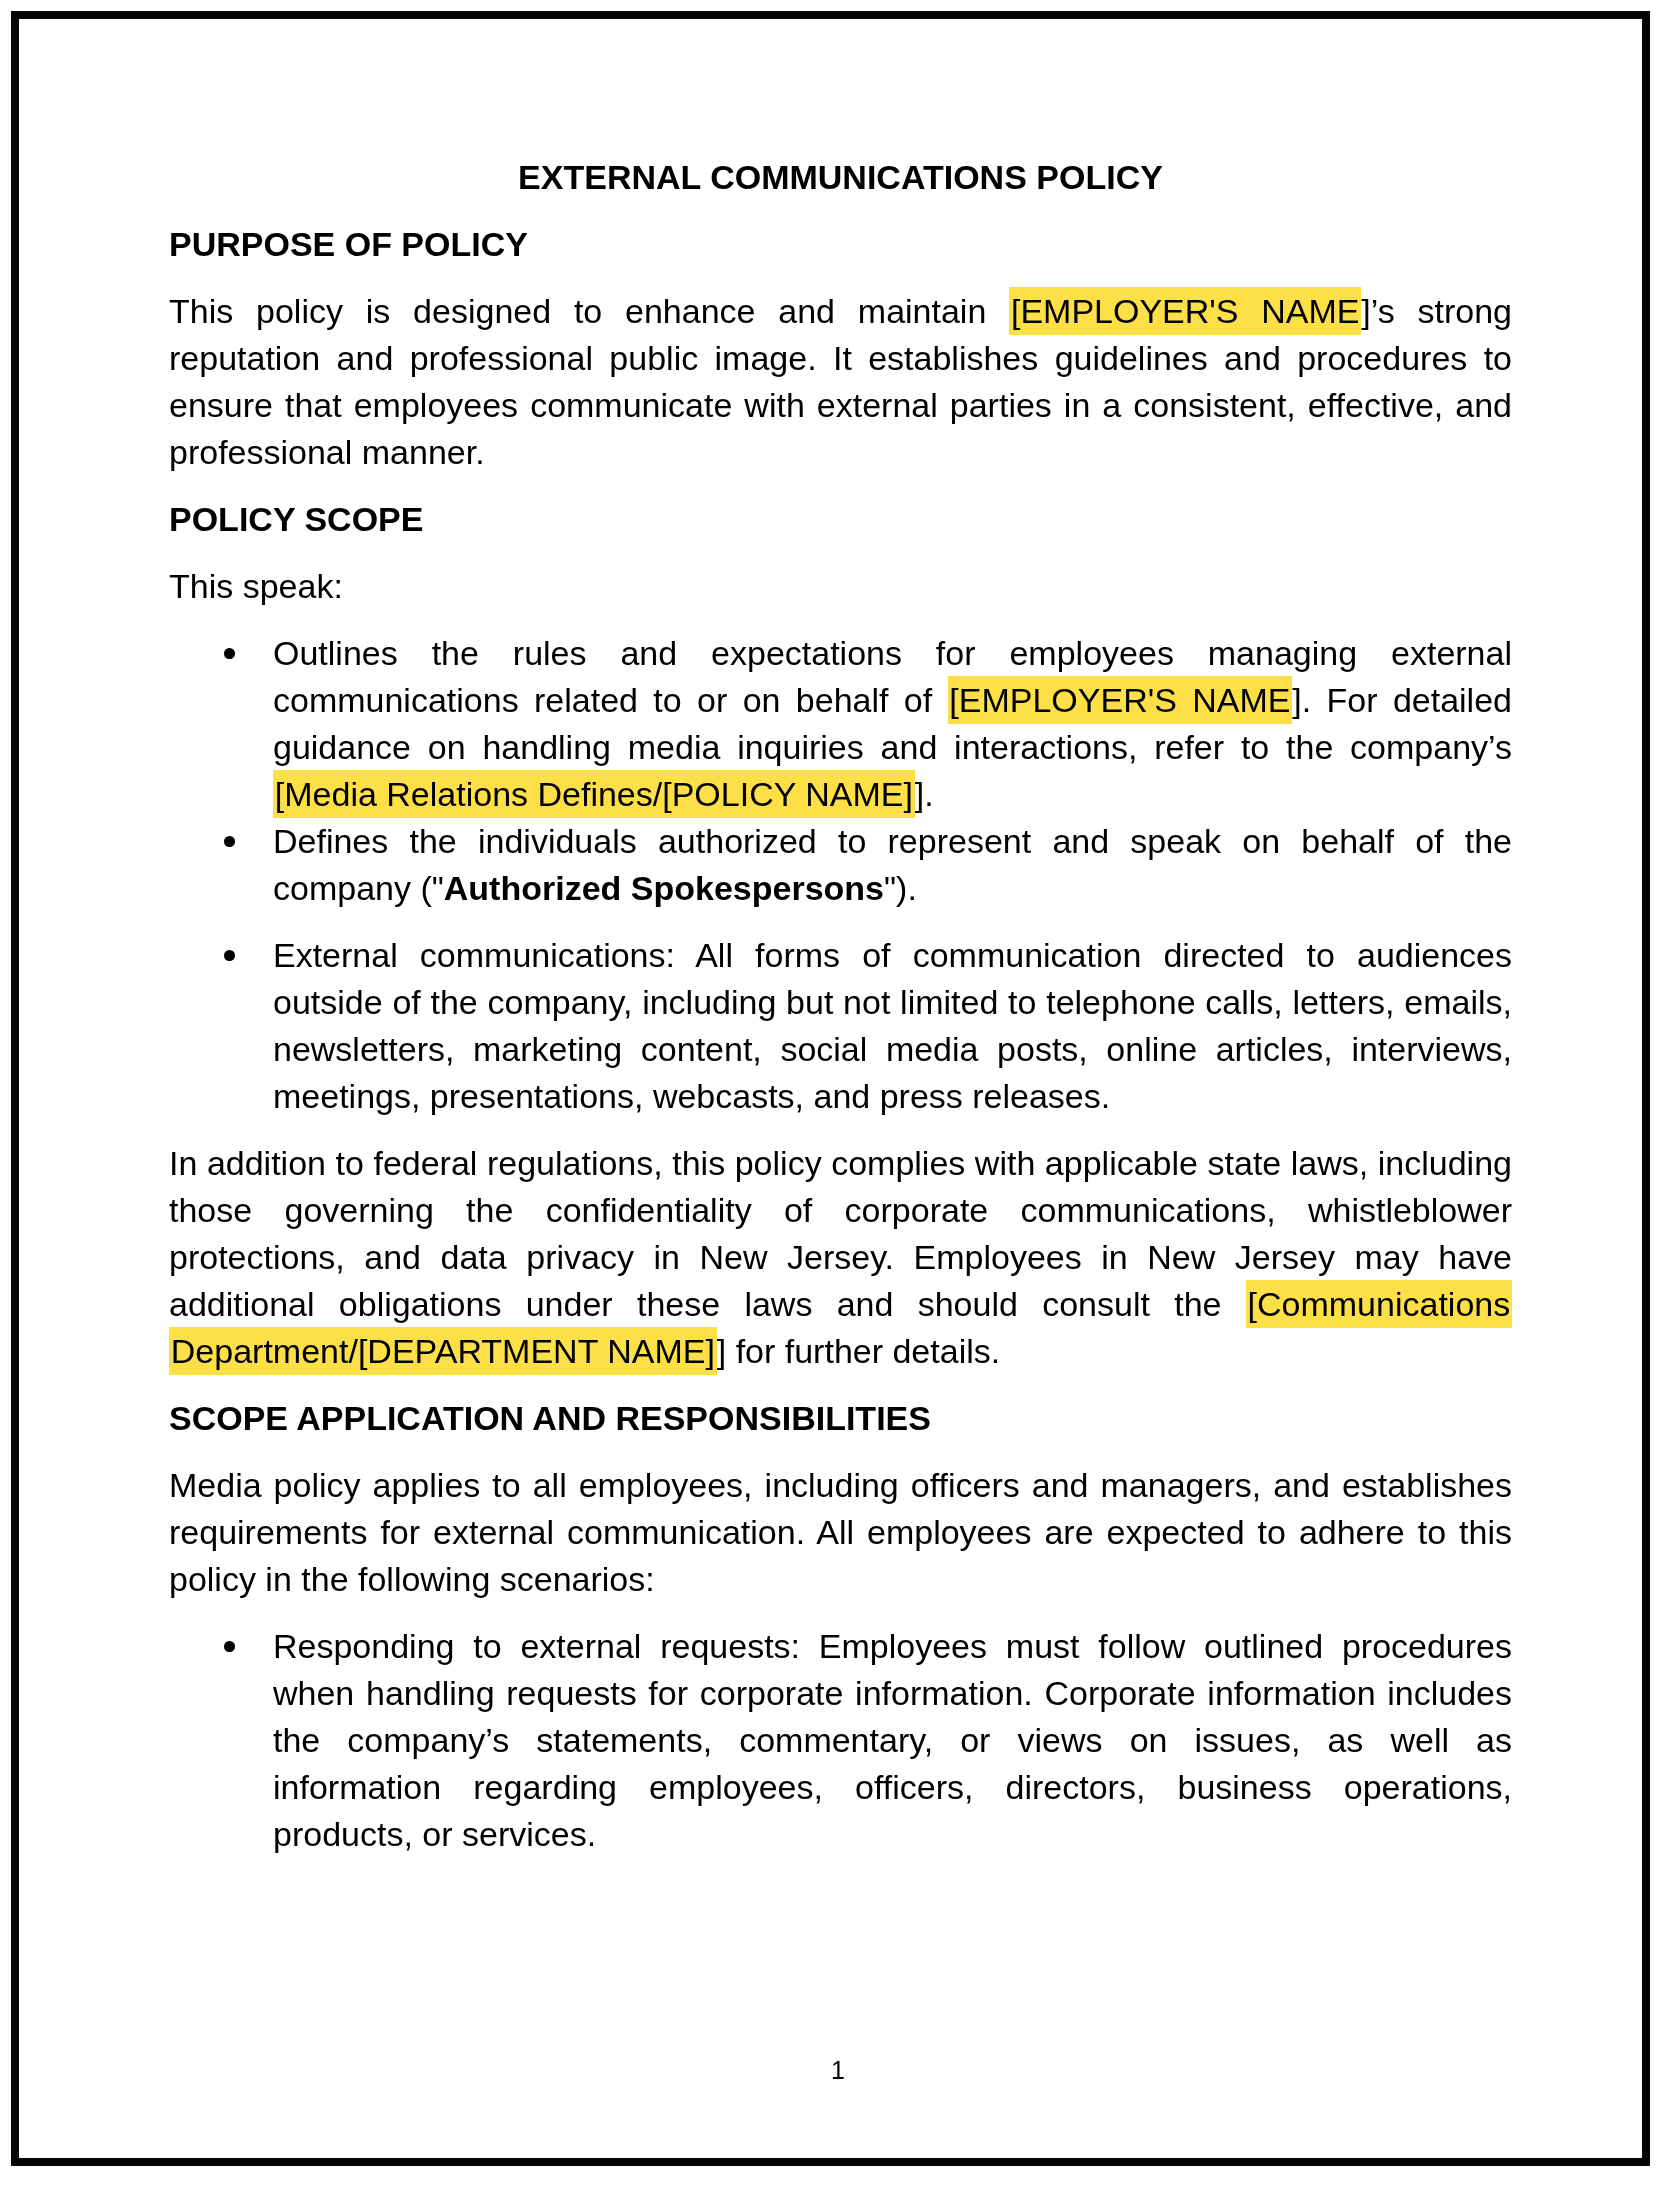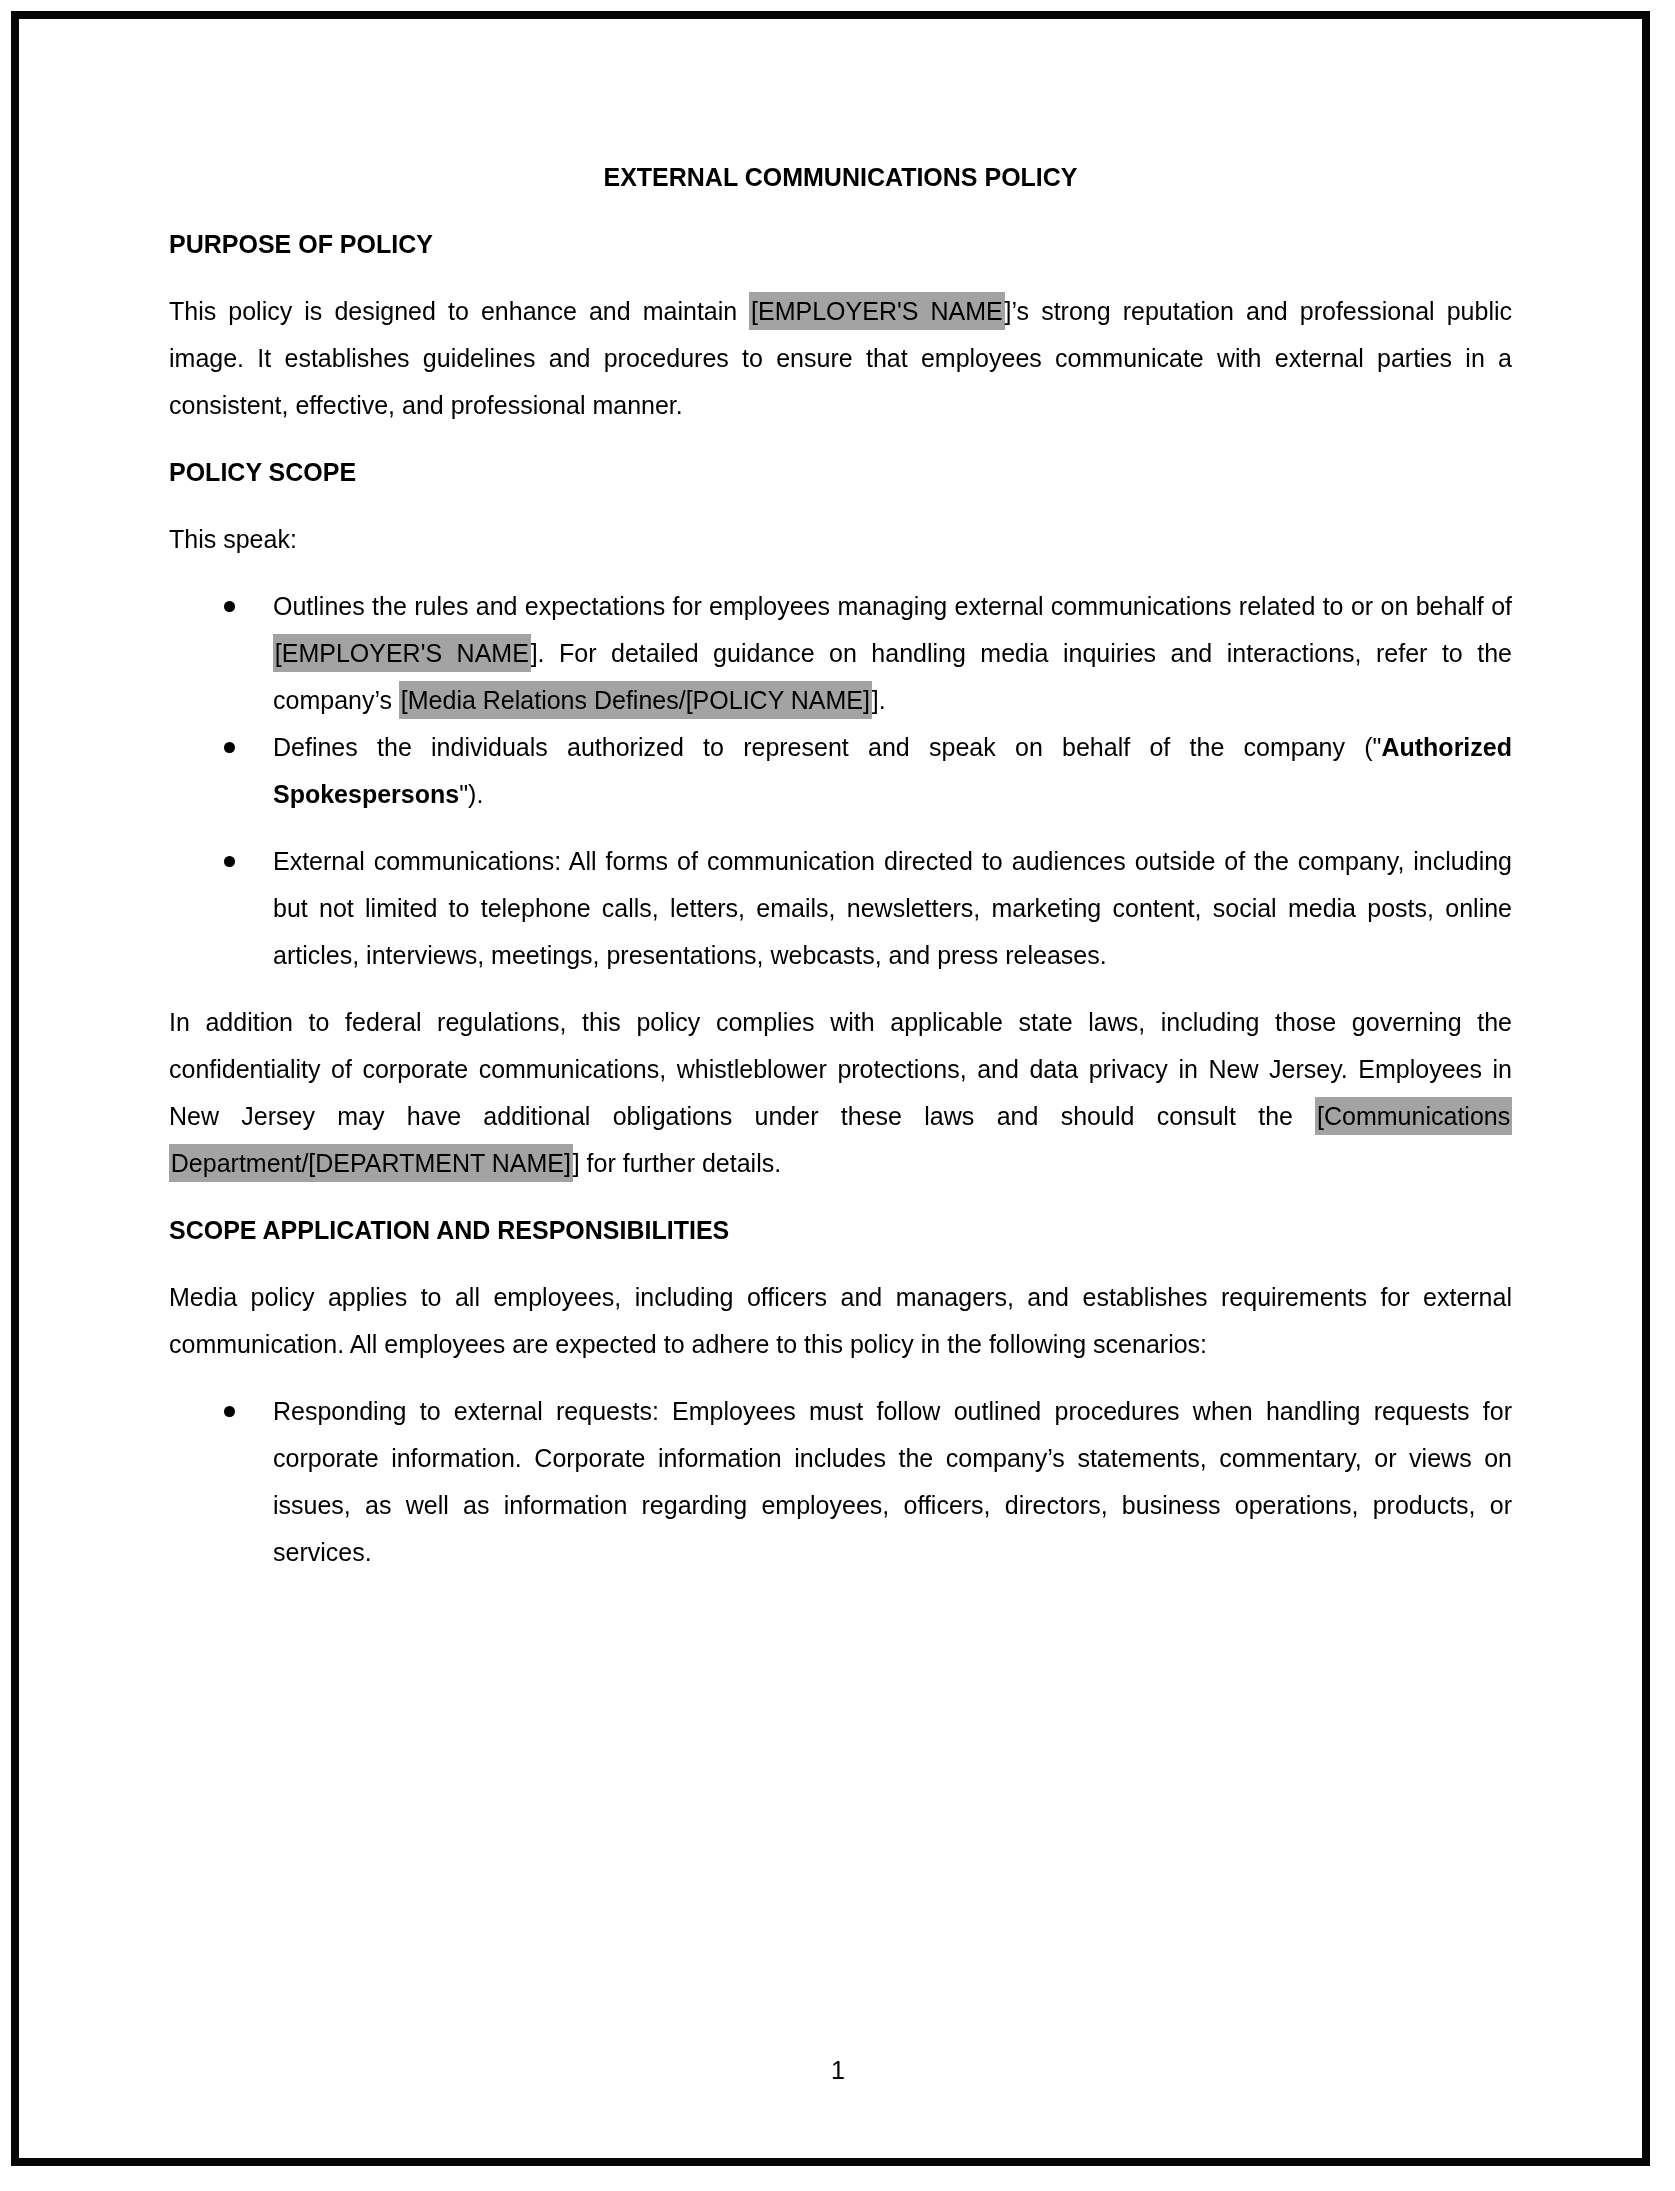--- a/index.html
+++ b/index.html
@@ -21,21 +21,21 @@
     height: 2155px;
     border: 8px solid #050505;
     box-sizing: border-box;
     pointer-events: none;
   }
   .doc {
     position: absolute;
     left: 169px;
     top: 0;
     width: 1343px;
-    font-size: 25px;
+    font-size: 34px;
     line-height: 47px;
   }
   .doc-title {
     padding-top: 154px;
     text-align: center;
     font-weight: 700;
   }
   .section-heading {
     margin-top: 20px;
     font-weight: 700;
@@ -60,21 +60,21 @@
   .bullet-dot {
     position: absolute;
     left: 55px;
     top: 18.4px;
     width: 10.5px;
     height: 10.5px;
     background: #000000;
     border-radius: 50%;
   }
   .hl {
-    background: #a3a3a3;
+    background: #fde047;
     padding: 5.3px 1.8px;
     -webkit-box-decoration-break: clone;
     box-decoration-break: clone;
   }
   .b { font-weight: 700; }
   .page-number {
     position: absolute;
     left: 0;
     top: 2047px;
     width: 1676px;

